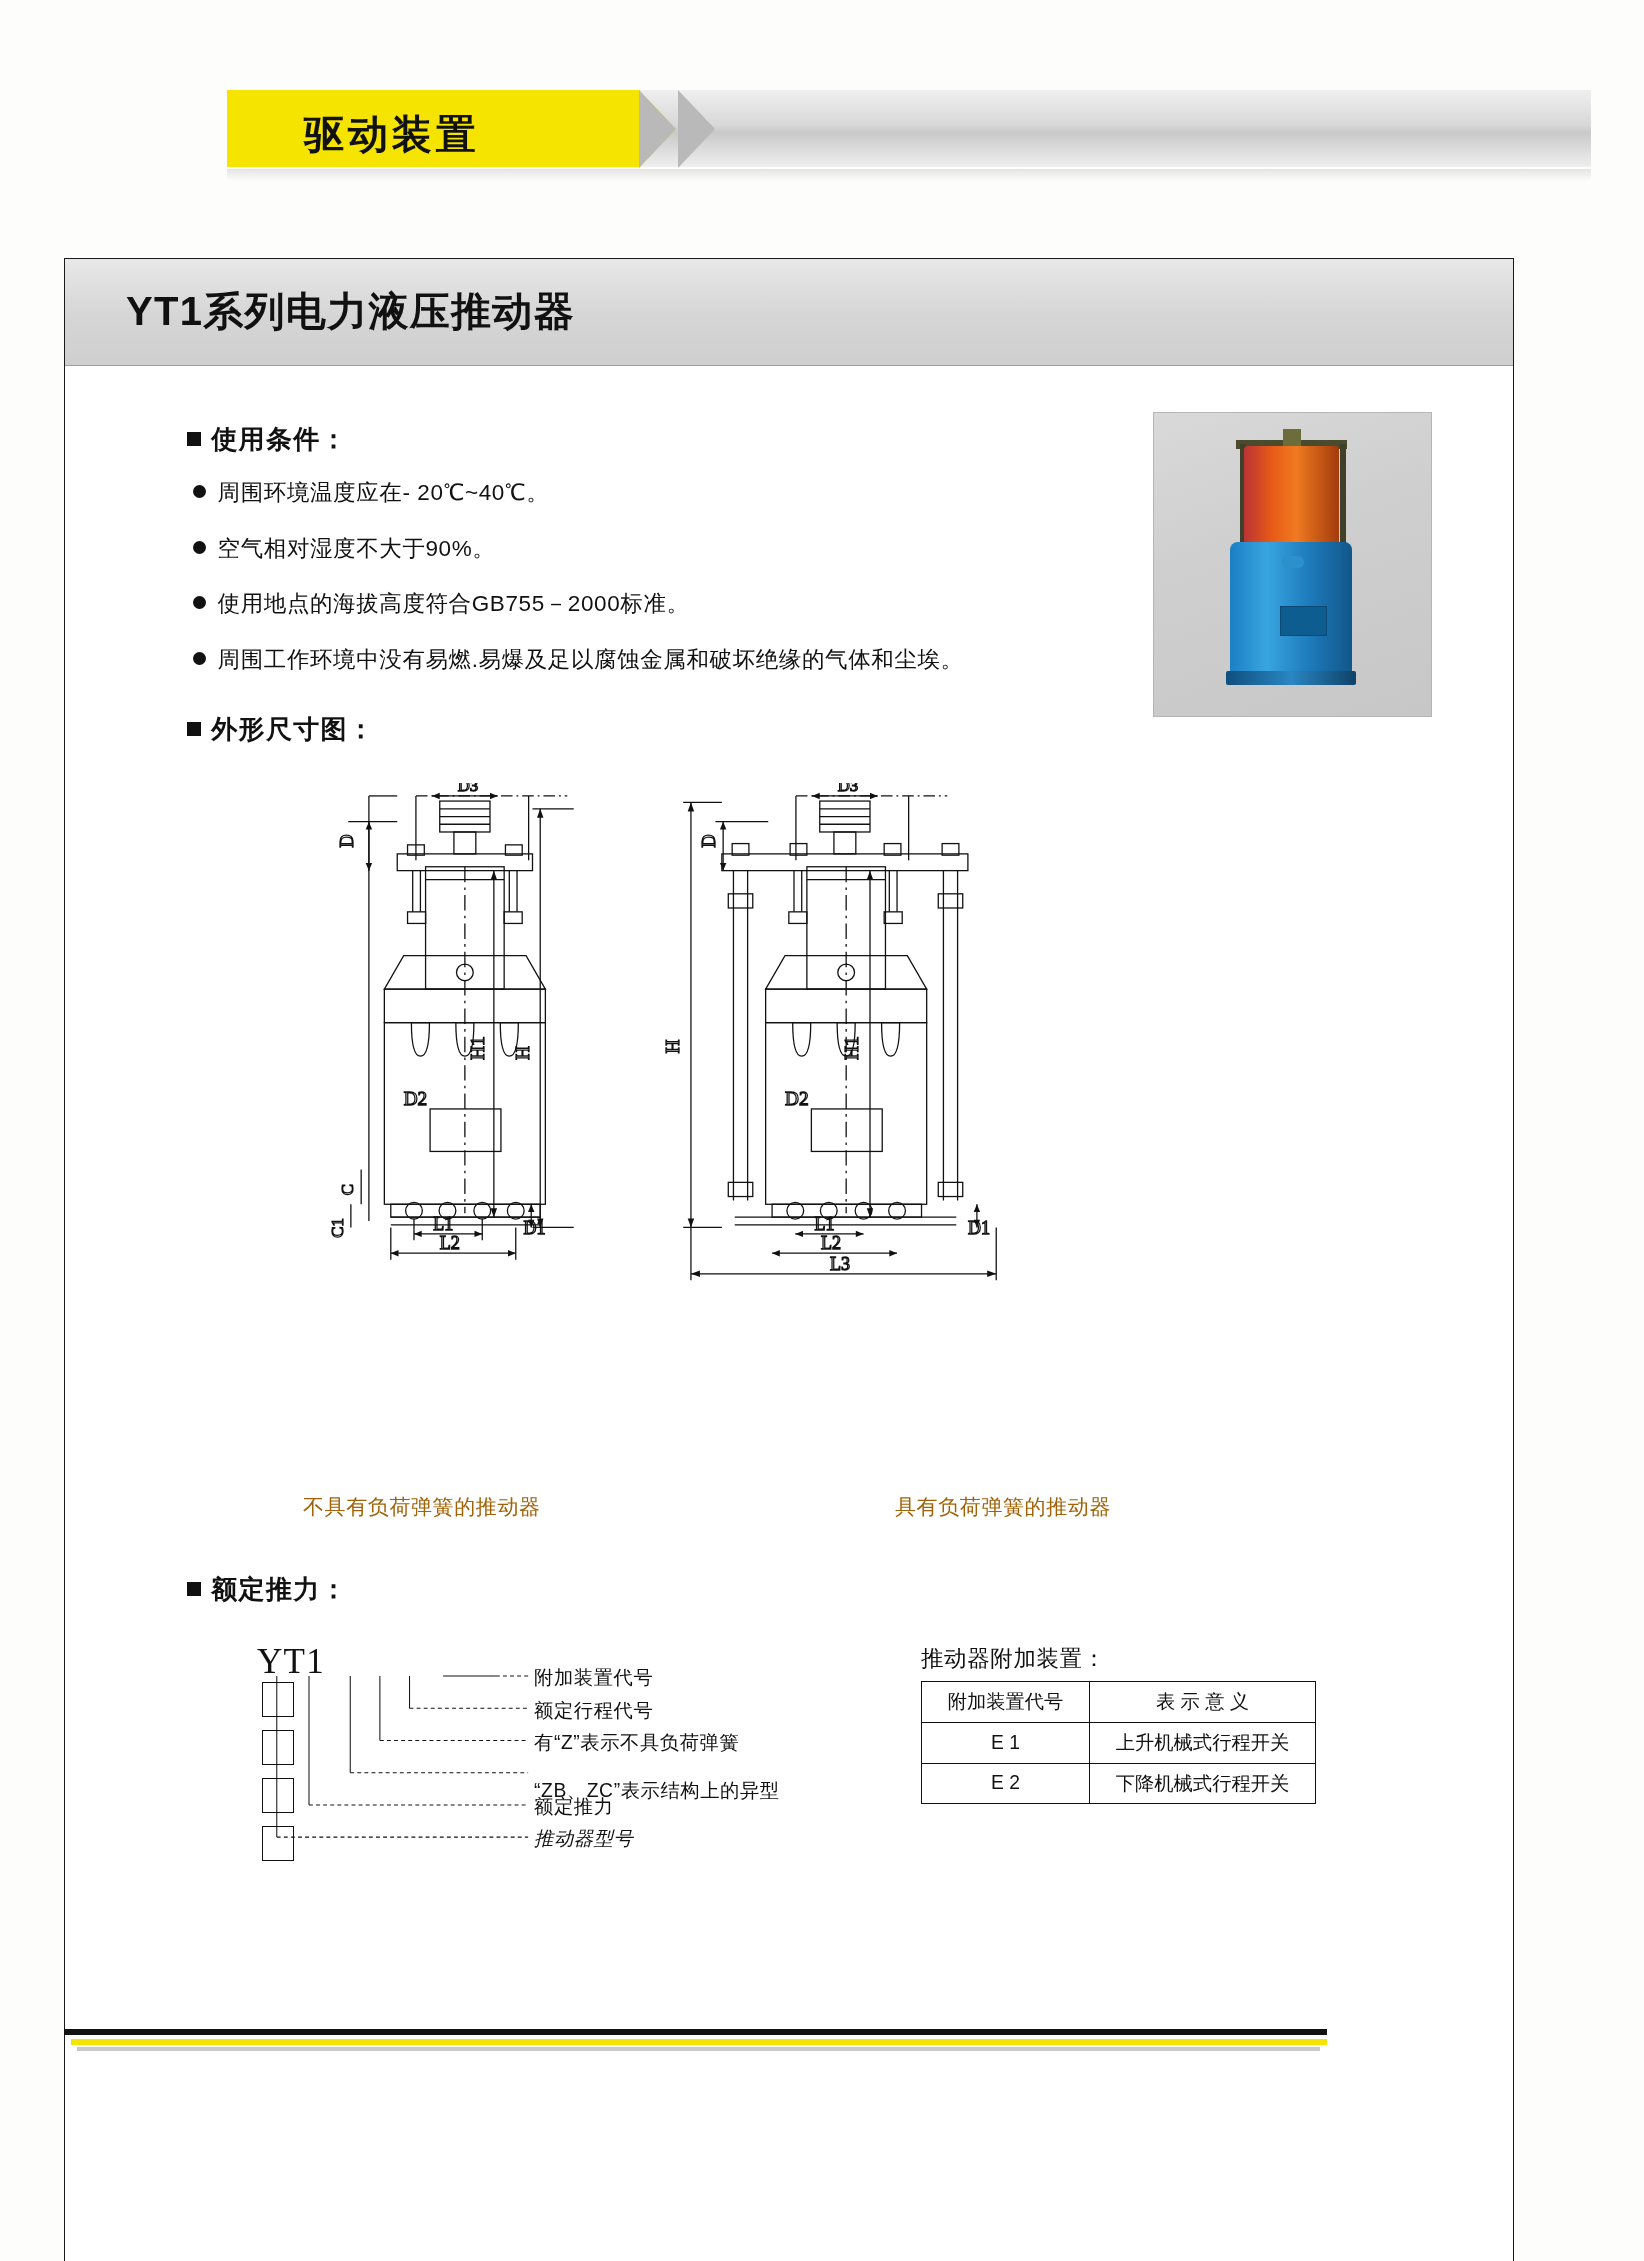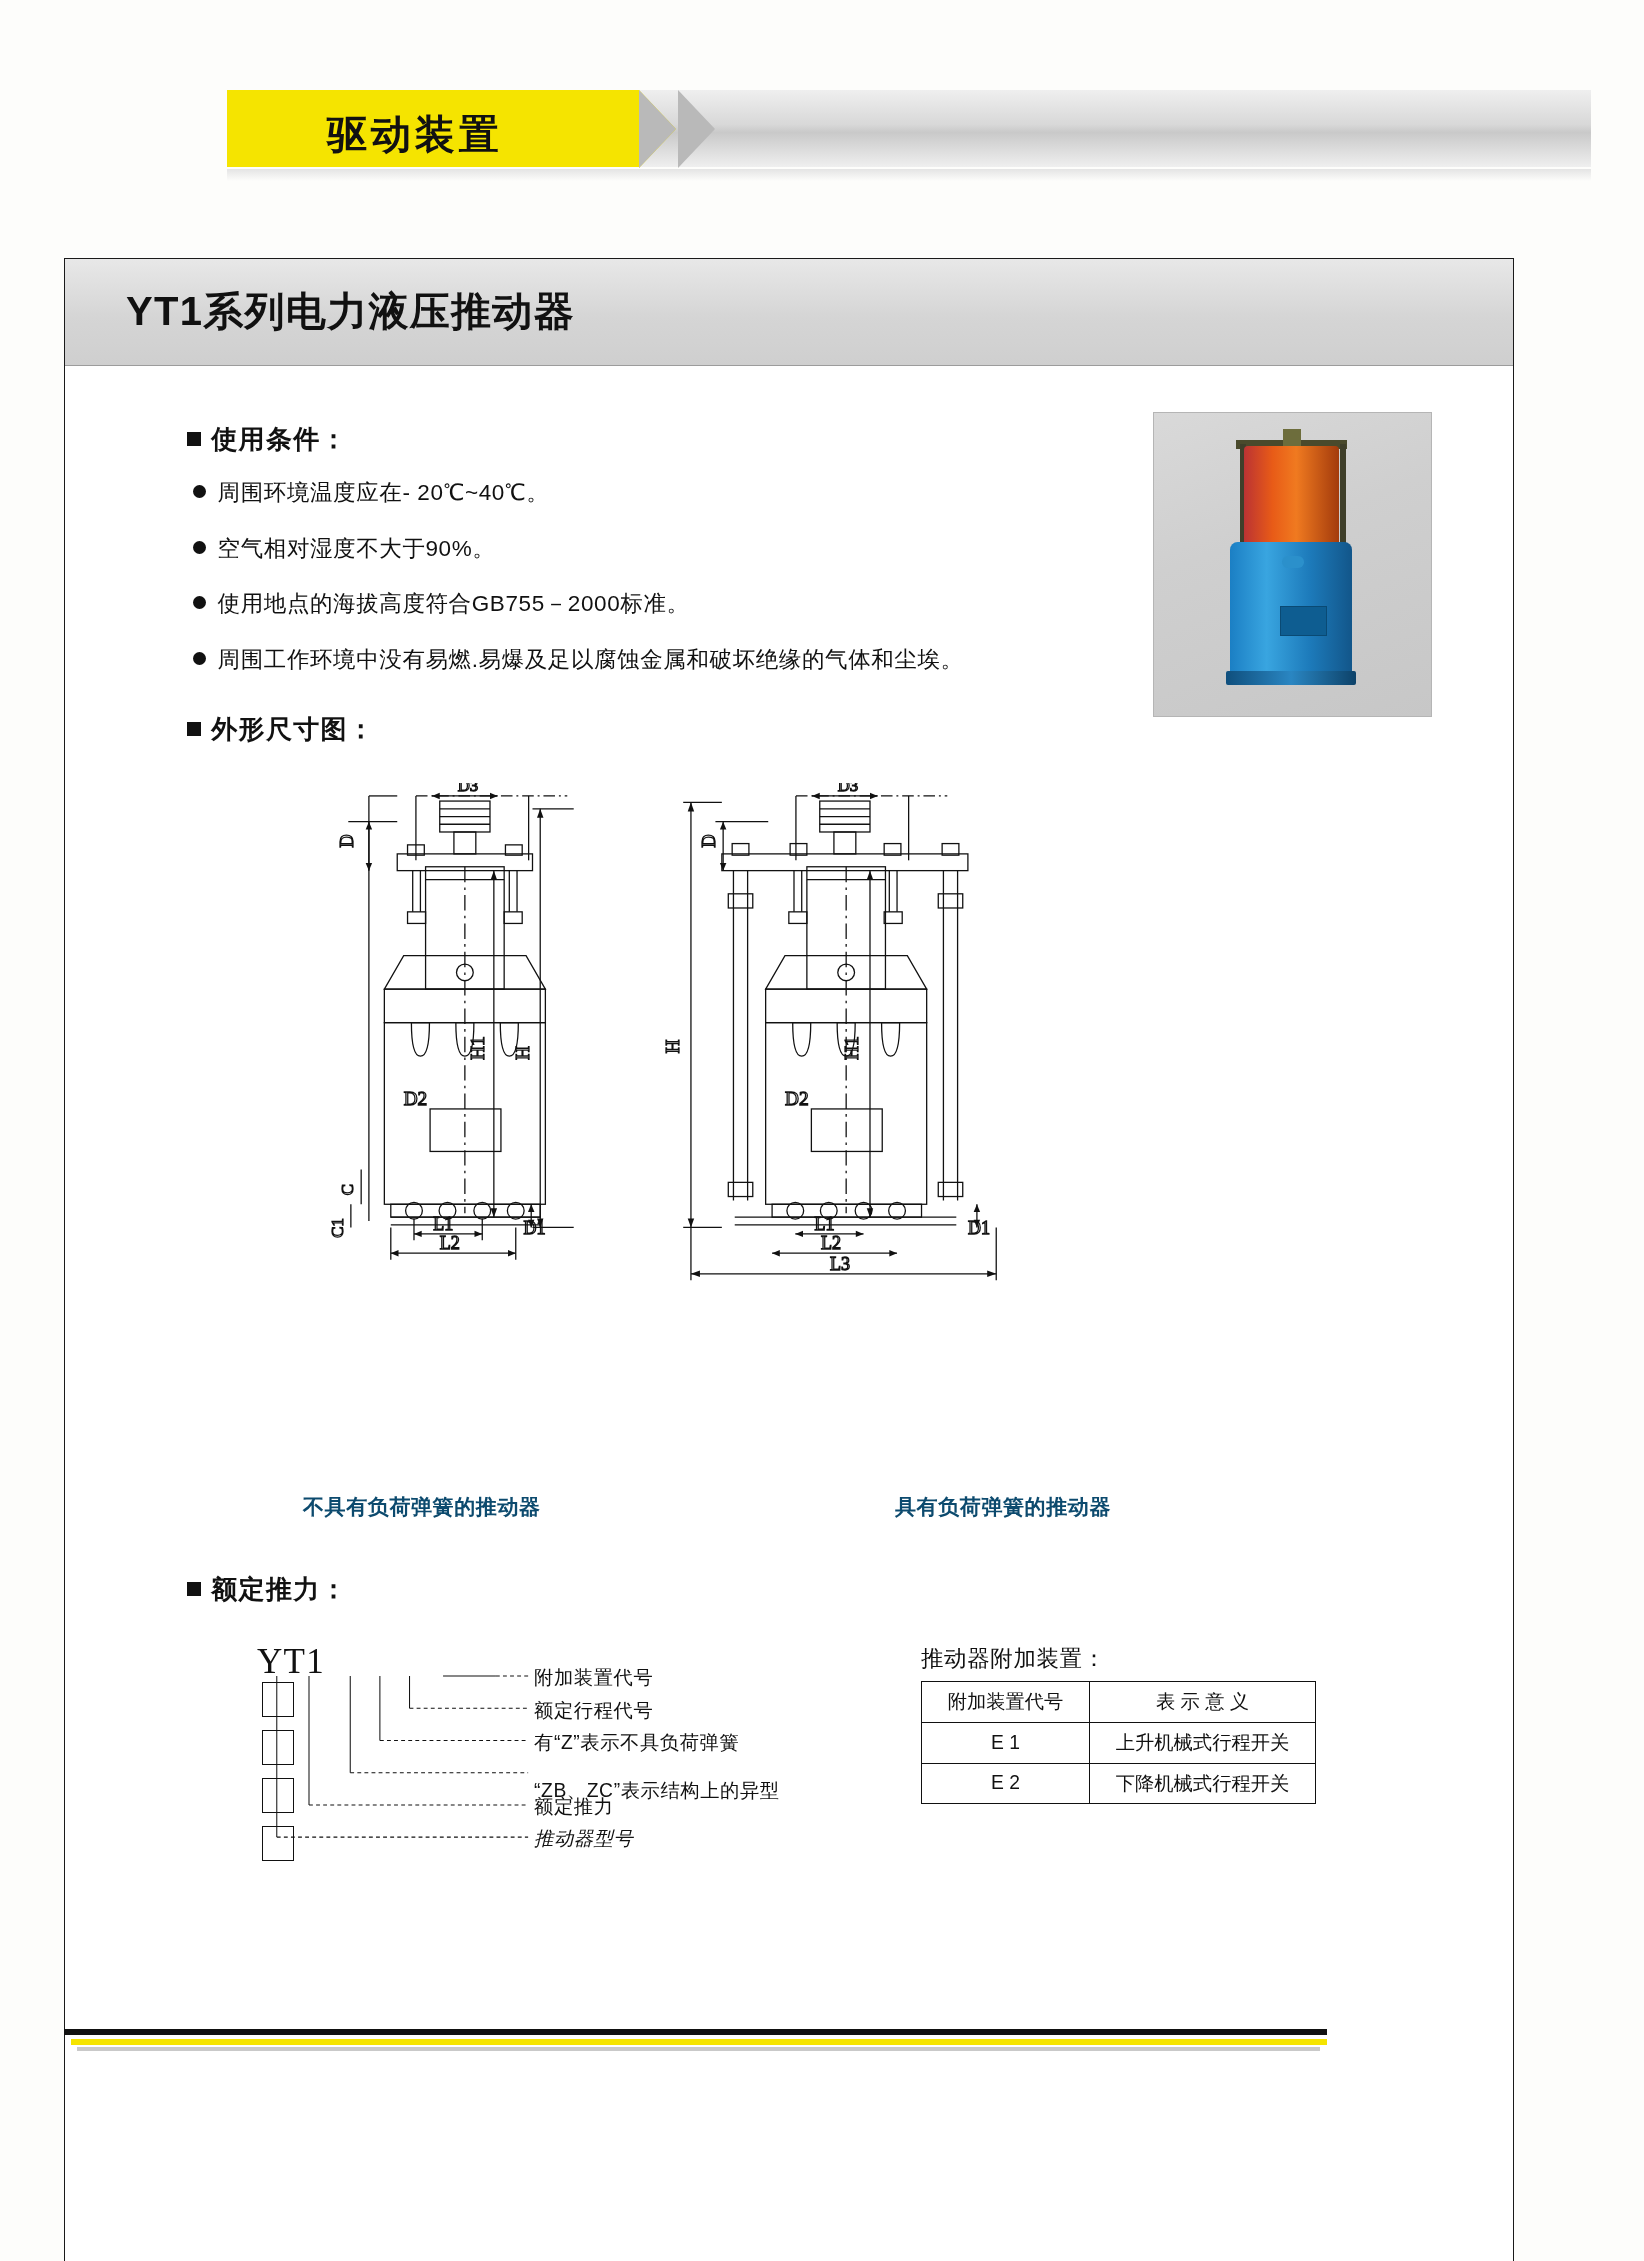--- a/index.html
+++ b/index.html
@@ -38,21 +38,21 @@
     border-top:39px solid transparent;border-bottom:39px solid transparent;
     border-left:37px solid #b9b9b9;
   }
   .hdr-arrow2{
     position:absolute;left:451px;top:0;width:0;height:0;
     border-top:39px solid transparent;border-bottom:39px solid transparent;
     border-left:37px solid #b9b9b9;
   }
   .hdr-title{
     position:absolute;left:77px;top:17px;
-    font-size:40px;font-weight:bold;letter-spacing:3.9px;color:#111;margin-left:23px;
+    font-size:40px;font-weight:bold;letter-spacing:3.9px;color:#111;
   }
   .hdr-shadow{
     position:absolute;left:227px;top:169px;width:1364px;height:11.6px;
     background:linear-gradient(180deg,#e4e4e4,#fdfdfb);
   }
 
   
   .card{
     position:absolute;left:64px;top:258px;width:1450px;height:2138px;
     border:1.9px solid #1a1a1a;background:#fff;box-sizing:border-box;
@@ -118,21 +118,21 @@
     position:absolute;left:126px;top:193px;width:45px;height:28px;
     background:#0e5d91;border:1.3px solid #0a4a74;
   }
   .ph-knob{
     position:absolute;left:128px;top:143px;width:22px;height:11.6px;background:#2b90cb;border-radius:5.8px;
   }
 
   
   .drawing{position:absolute;left:271px;top:783px;width:979px;height:715px;}
   .cap{
-    position:absolute;font-size:21px;color:#0c4a6e;letter-spacing:0.6px;font-weight:bold;
+    position:absolute;font-size:21px;color:#a16207;letter-spacing:0.6px;
   }
 
   
   .model{position:absolute;left:193px;top:1636px;}
   .model-code{
     position:absolute;left:64px;top:6.4px;font-size:35px;letter-spacing:1.3px;color:#111;
     font-family:"Liberation Serif", serif;
   }
   .box{
     display:inline-block;width:30px;height:33px;border:1.3px solid #111;margin-left:5.2px;

